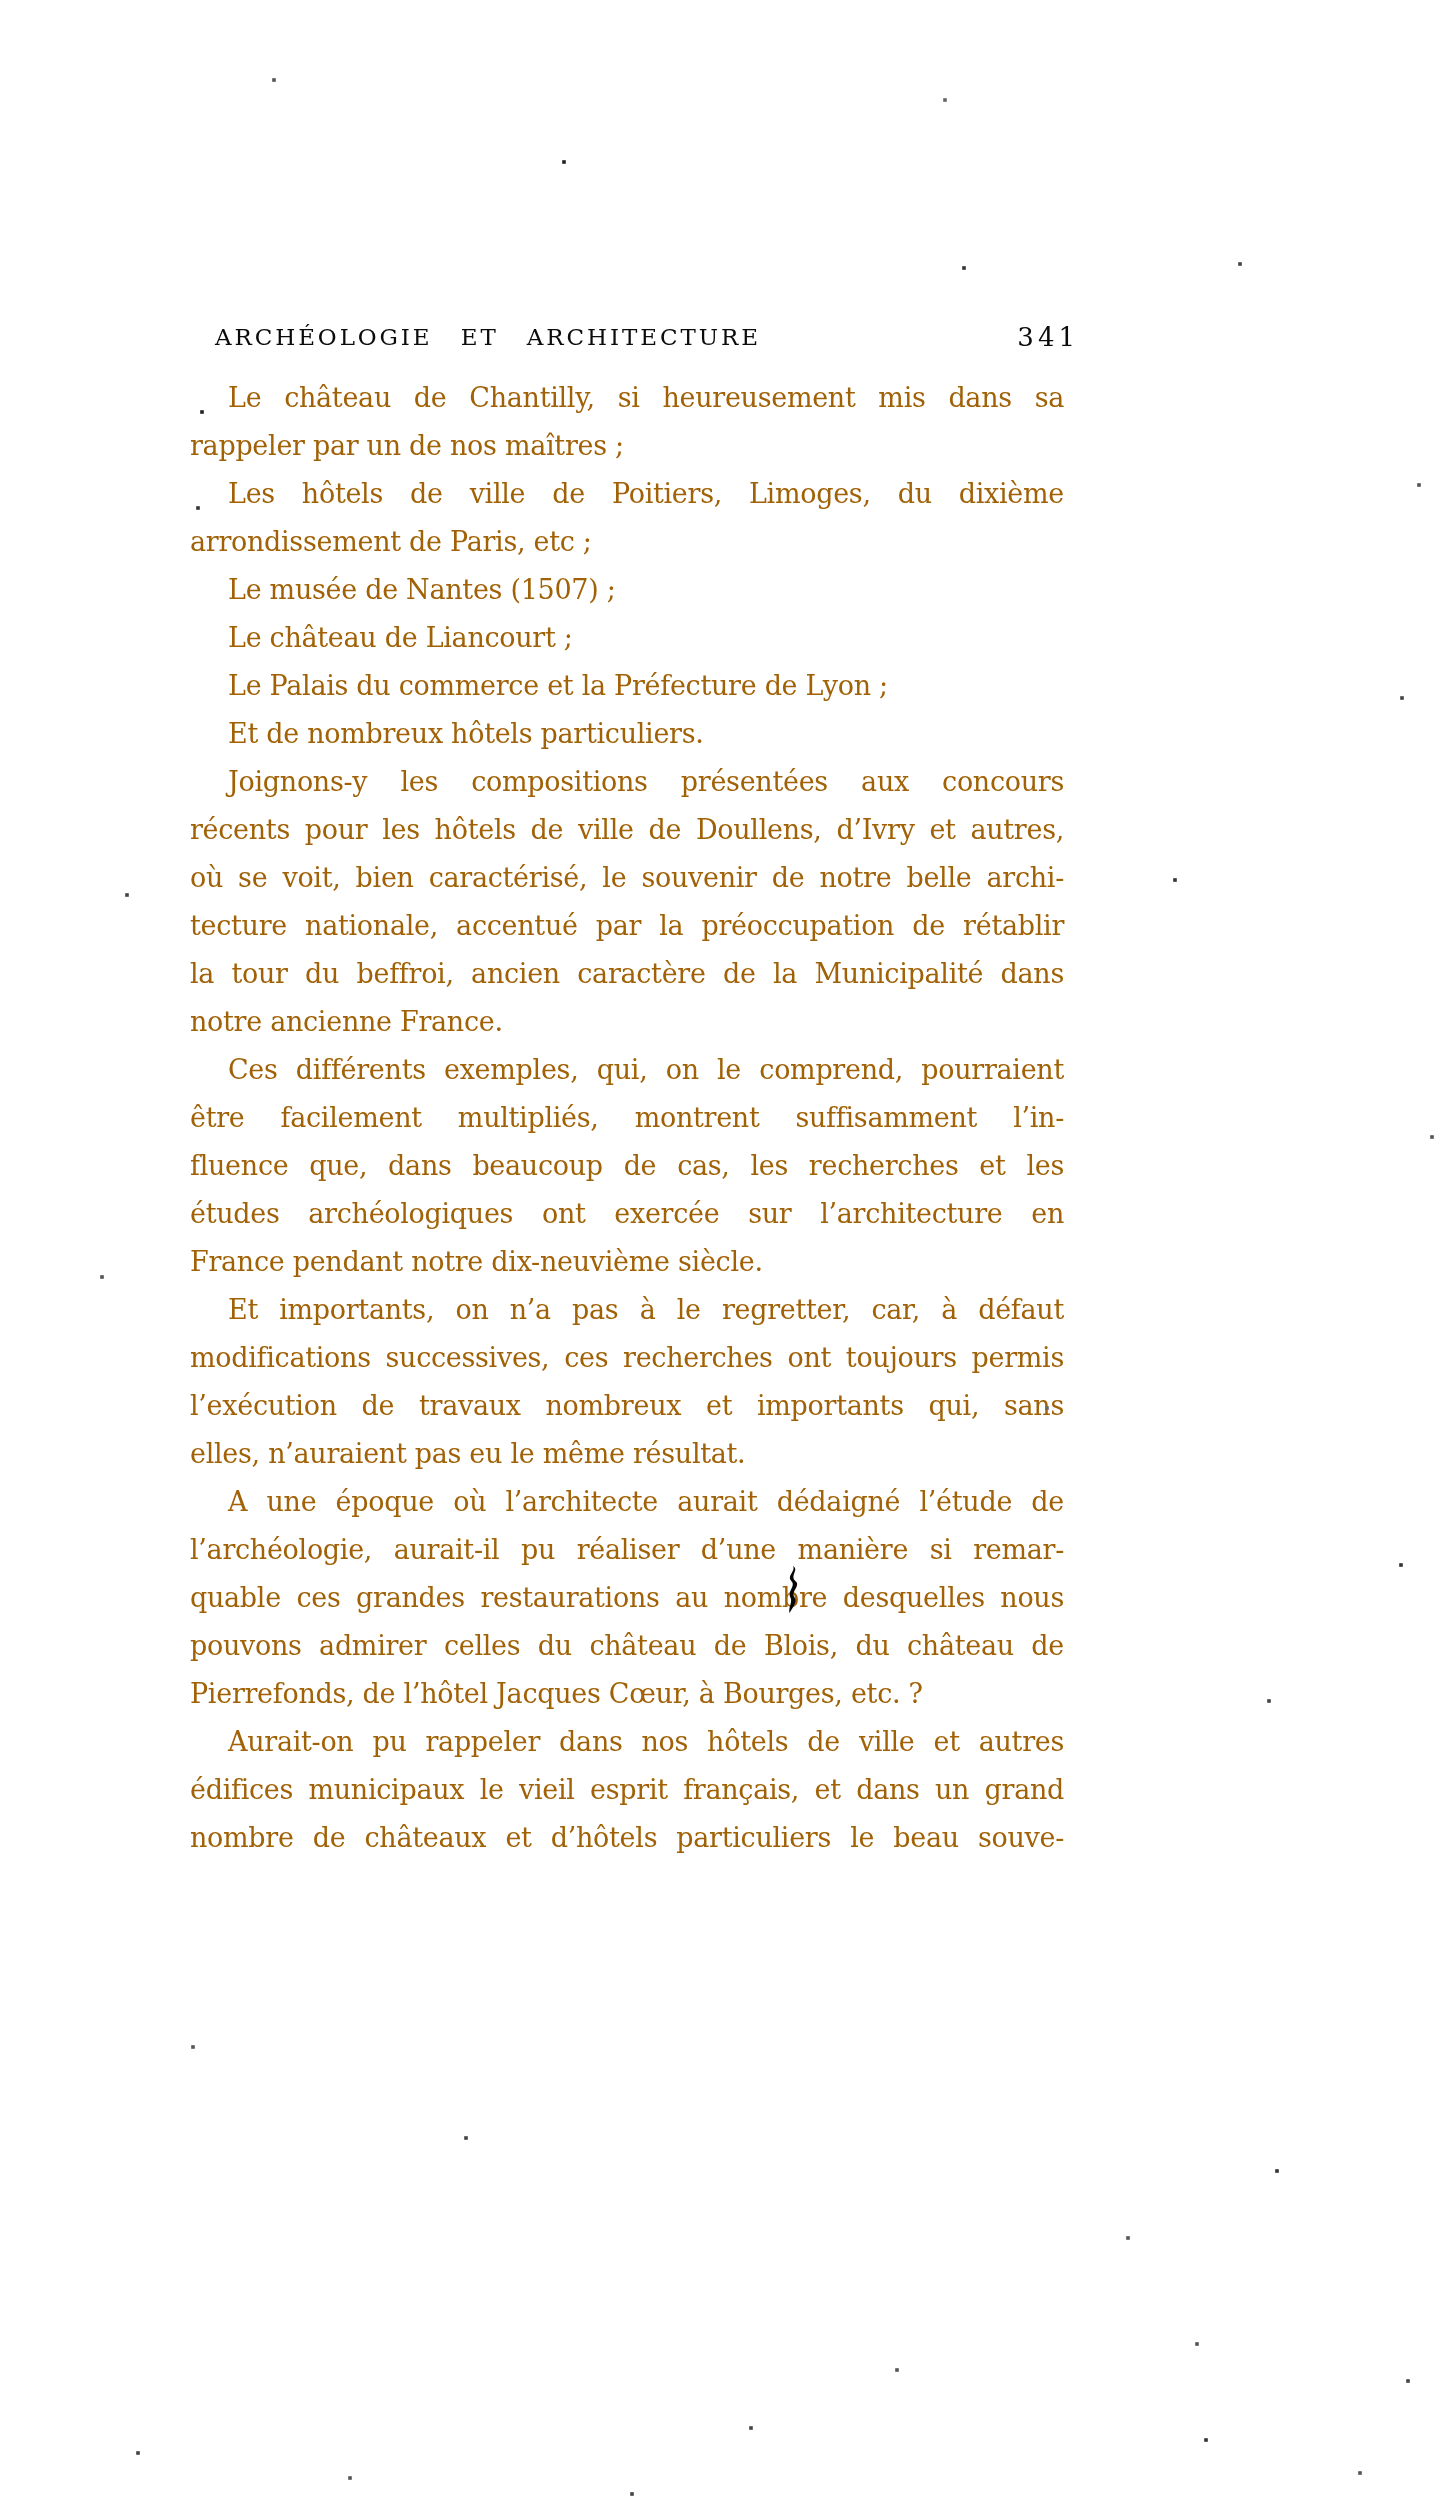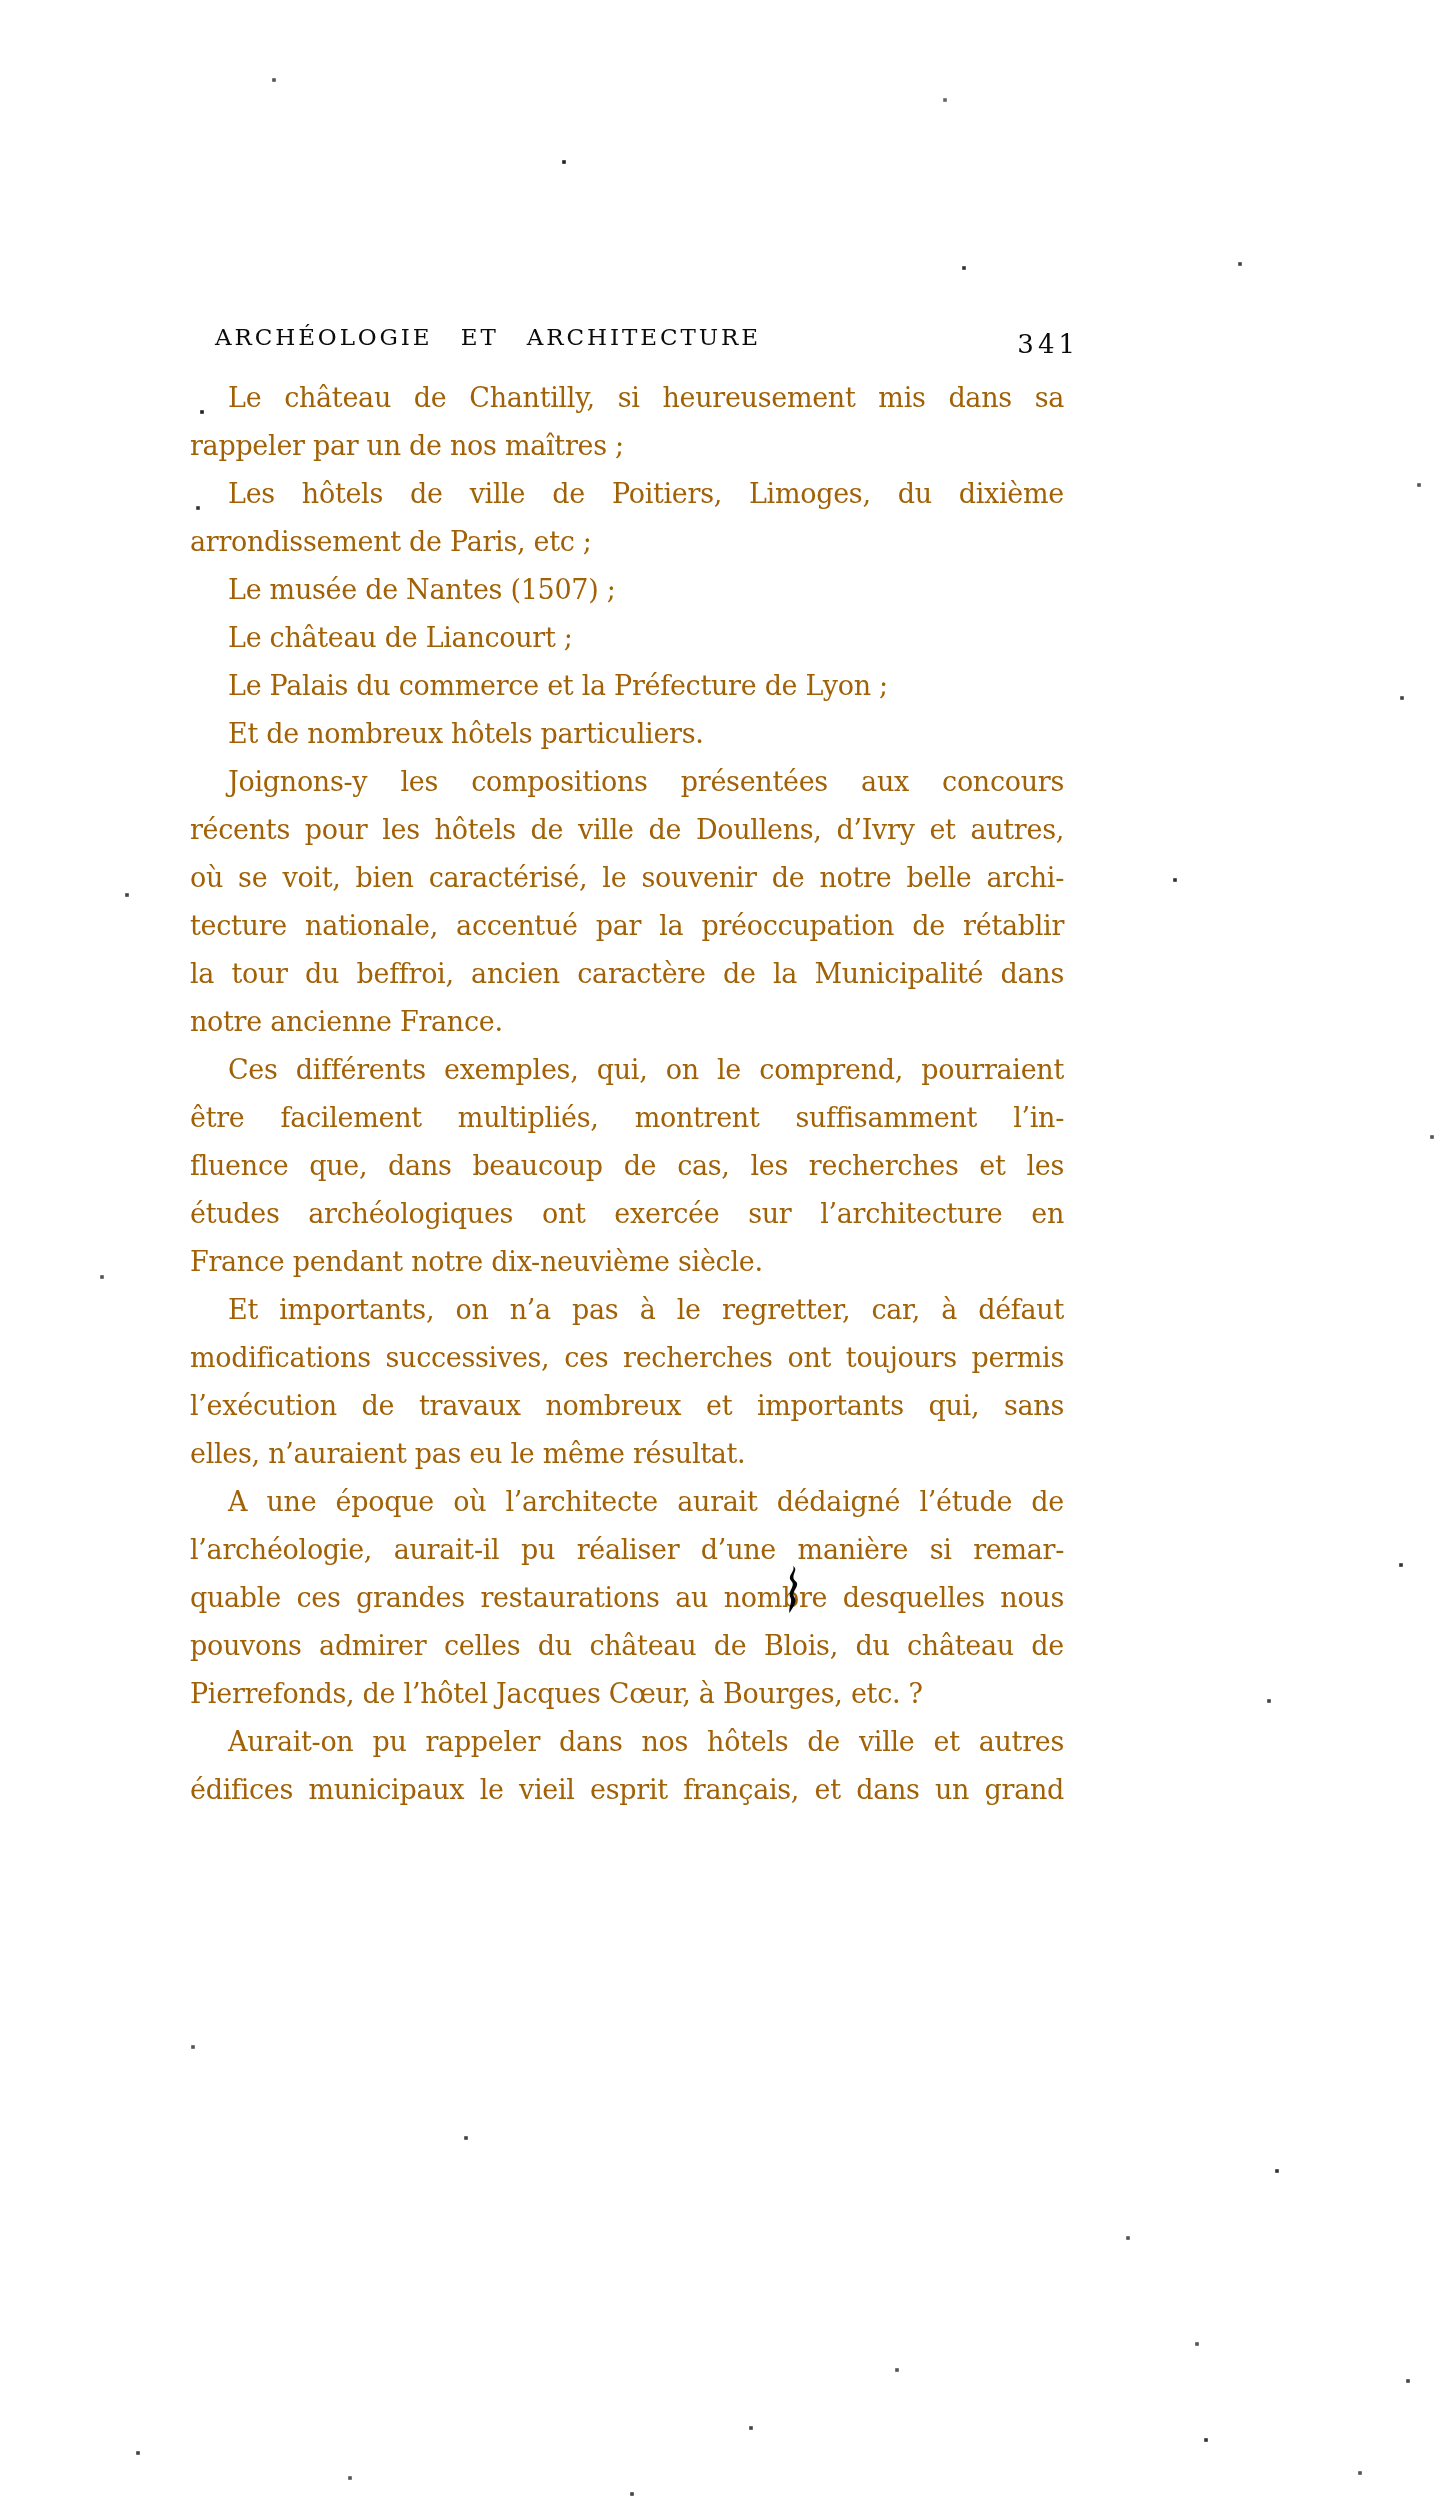--- a/index.html
+++ b/index.html
@@ -12,21 +12,21 @@
   .page{position:absolute;inset:0;overflow:hidden;background:#fff}
 
   
   .header{position:absolute;left:190px;top:320px;width:876px;height:35px}
   .running-title{
     position:absolute;left:25px;right:0;
     font-size:23px;line-height:35px;letter-spacing:2.9px;word-spacing:18px;
     color:#0b0b0b;
   }
   .page-number{
-    position:absolute;right:-13.2px;top:7px;
+    position:absolute;right:-13.2px;top:0;
     font-size:26px;line-height:35px;letter-spacing:4.1px;color:#0b0b0b;
   }
 
   
   .textblock{position:absolute;left:190px;top:374px;width:874px}
   .ln{
     height:48px;line-height:48px;
     font-size:27px;letter-spacing:-0.3px;
     text-align:justify;text-align-last:justify;
     color:#a16207;
@@ -87,20 +87,21 @@
     <div class="ln">modifications successives, ces recherches ont toujours permis</div>
     <div class="ln">l’exécution de travaux nombreux et importants qui, sans</div>
     <div class="ln rag">elles, n’auraient pas eu le même résultat.</div>
     <div class="ln ind">A une époque où l’architecte aurait dédaigné l’étude de</div>
     <div class="ln">l’archéologie, aurait-il pu réaliser d’une manière si remar-</div>
     <div class="ln">quable ces grandes restaurations au nombre desquelles nous</div>
     <div class="ln">pouvons admirer celles du château de Blois, du château de</div>
     <div class="ln rag">Pierrefonds, de l’hôtel Jacques Cœur, à Bourges, etc. ?</div>
     <div class="ln ind">Aurait-on pu rappeler dans nos hôtels de ville et autres</div>
     <div class="ln">édifices municipaux le vieil esprit français, et dans un grand</div>
+    <div class="ln">nombre de châteaux et d’hôtels particuliers le beau souve-</div>
   </div>
 
   <svg class="inkblot" width="21.5" height="48" viewBox="0 0 26 58" aria-hidden="true">
     <path d="M12 0 C20 4 8 12 15 18 C22 24 9 30 14 38 C18 44 10 52 8 57
              C6 50 12 44 9 38 C5 30 16 24 10 18 C4 12 16 6 12 0 Z" fill="#050505"></path>
   </svg>
 
   <div class="specks"></div>
 
 </div>

